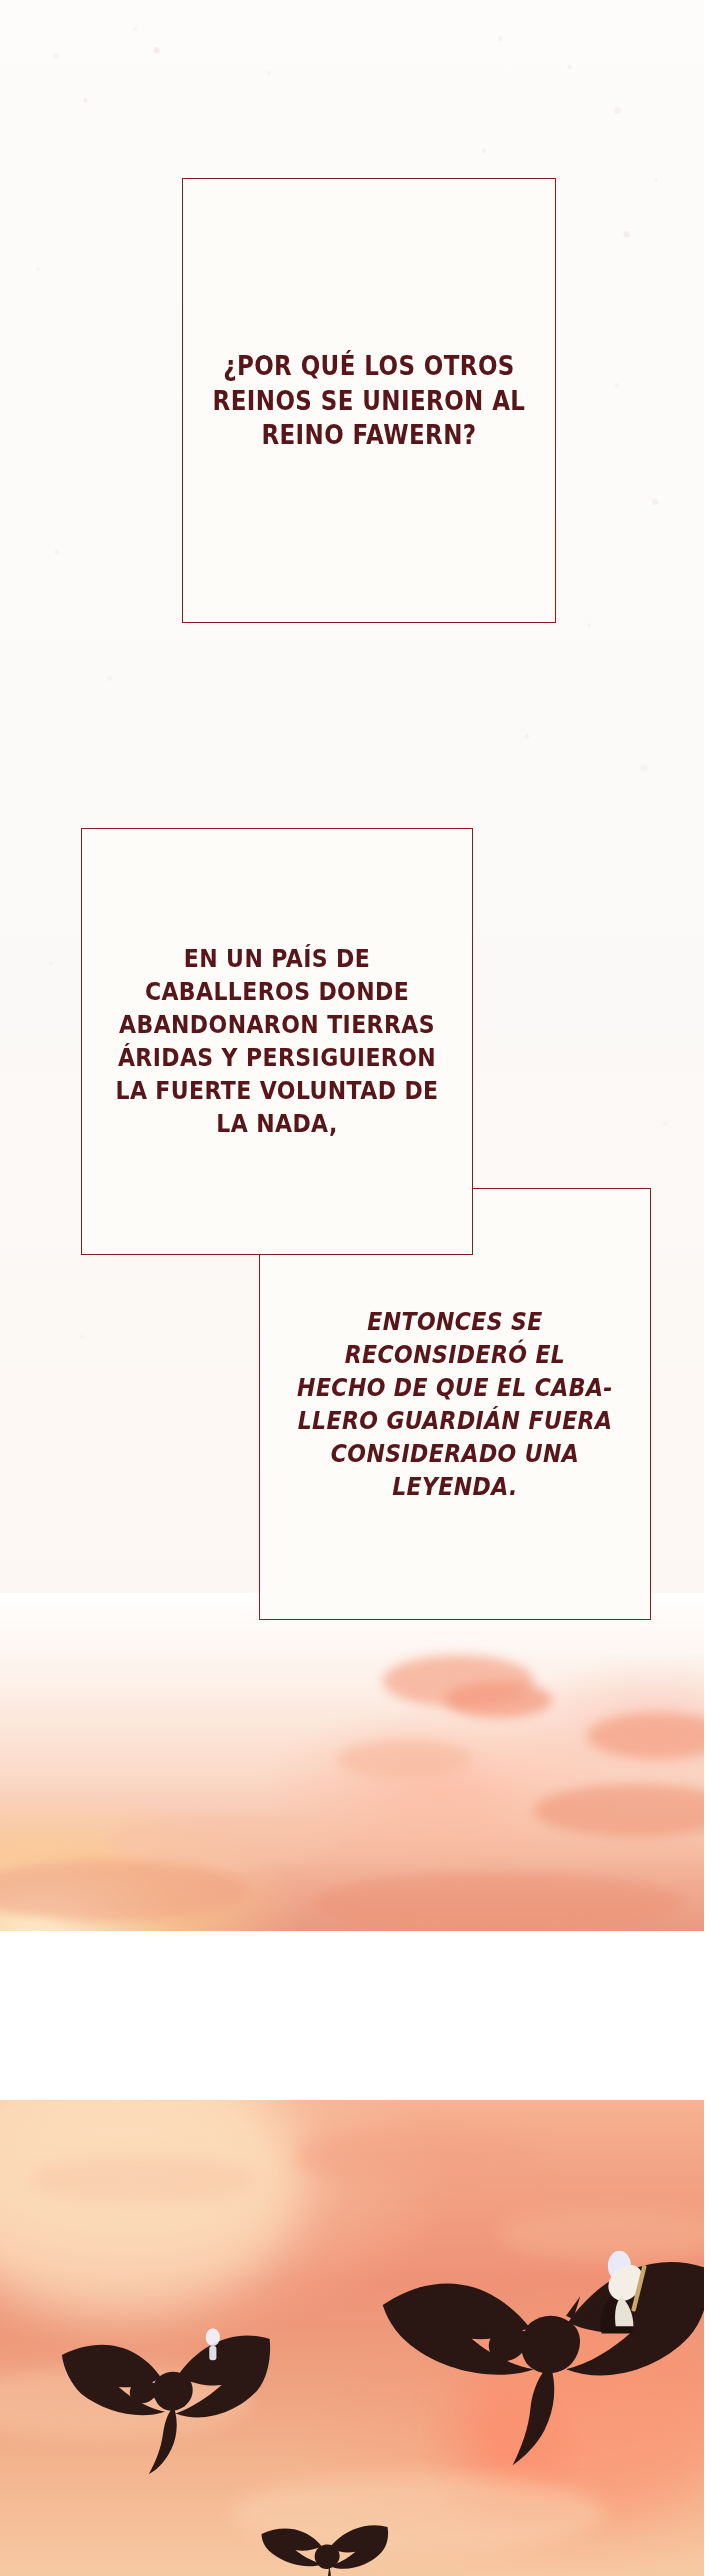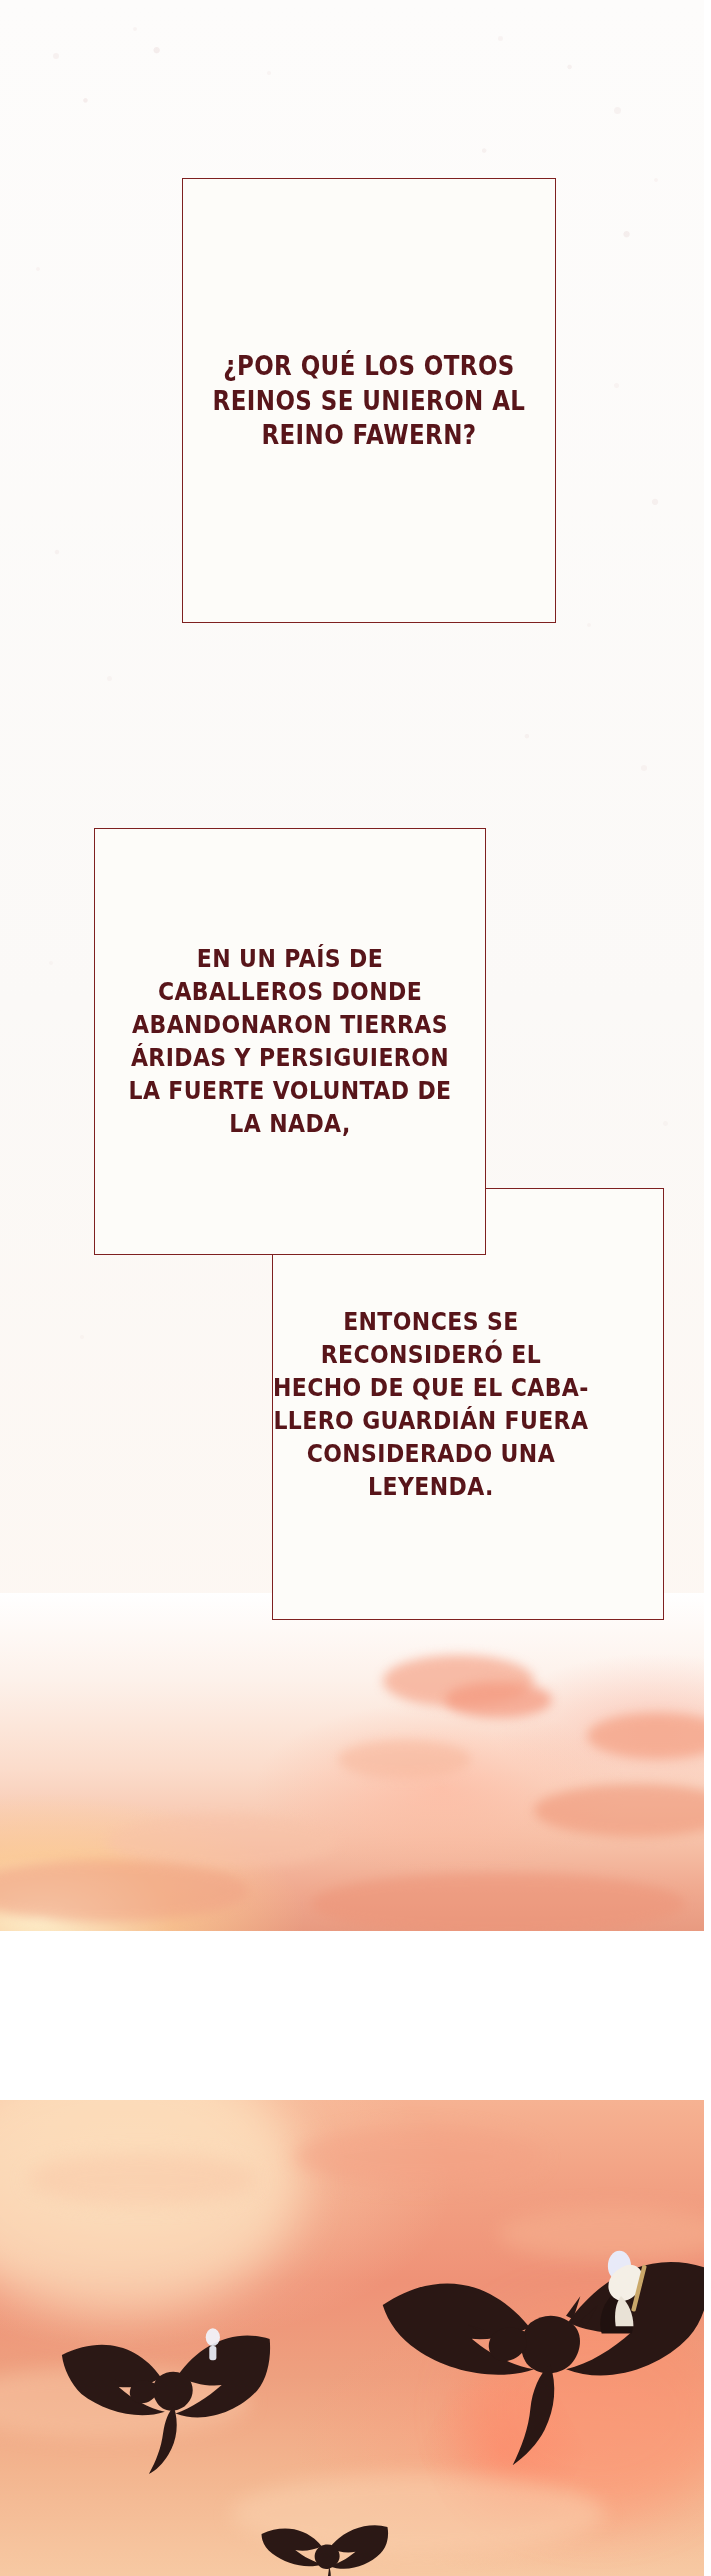--- a/index.html
+++ b/index.html
@@ -64,21 +64,21 @@
     white-space: pre-line;
     transform: scaleY(1.12);
   }
 
   #box-1 { left: 182px; top: 178px; width: 374px; height: 445px; }
   #box-1 .txt { font-size: 23px; }
 
   
   .lbox-wrap {
     position: absolute;
-    left: 94px;
+    left: 81px;
     top: 828px;
     width: 569px;
     height: 819px;
   }
   #box-2 {
     position: absolute;
     left: 0; top: 0;
     width: 392px; height: 427px;
     background: #fdfcf9;
     border: 1.8px solid #7e2020;
@@ -88,22 +88,23 @@
   }
   #box-2 .txt { font-size: 22px; color:#58151a; font-weight:700; text-align:center; line-height:1.34; letter-spacing:0.4px; white-space: pre-line; transform: scaleY(1.12); }
 
   #box-3 {
     position: absolute;
     left: 178px; top: 360px;
     width: 392px; height: 432px;
     background: #fdfcf9;
     border: 1.8px solid #7e2020;
     box-sizing: border-box;
-    display: flex; align-items: center; 
+    display: flex; align-items: center; justify-content: center;
     z-index: 1;
+    font-style: italic;
   }
   #box-3 .txt { font-size: 22px; color:#58151a; font-weight:700; text-align:center; line-height:1.34; letter-spacing:0.4px; white-space: pre-line; transform: scaleY(1.12); }
   
   #seam {
     position: absolute;
     left: 180px; top: 362px;
     width: 210px; height: 63px;
     background: #fdfcf9;
     z-index: 3;
   }

